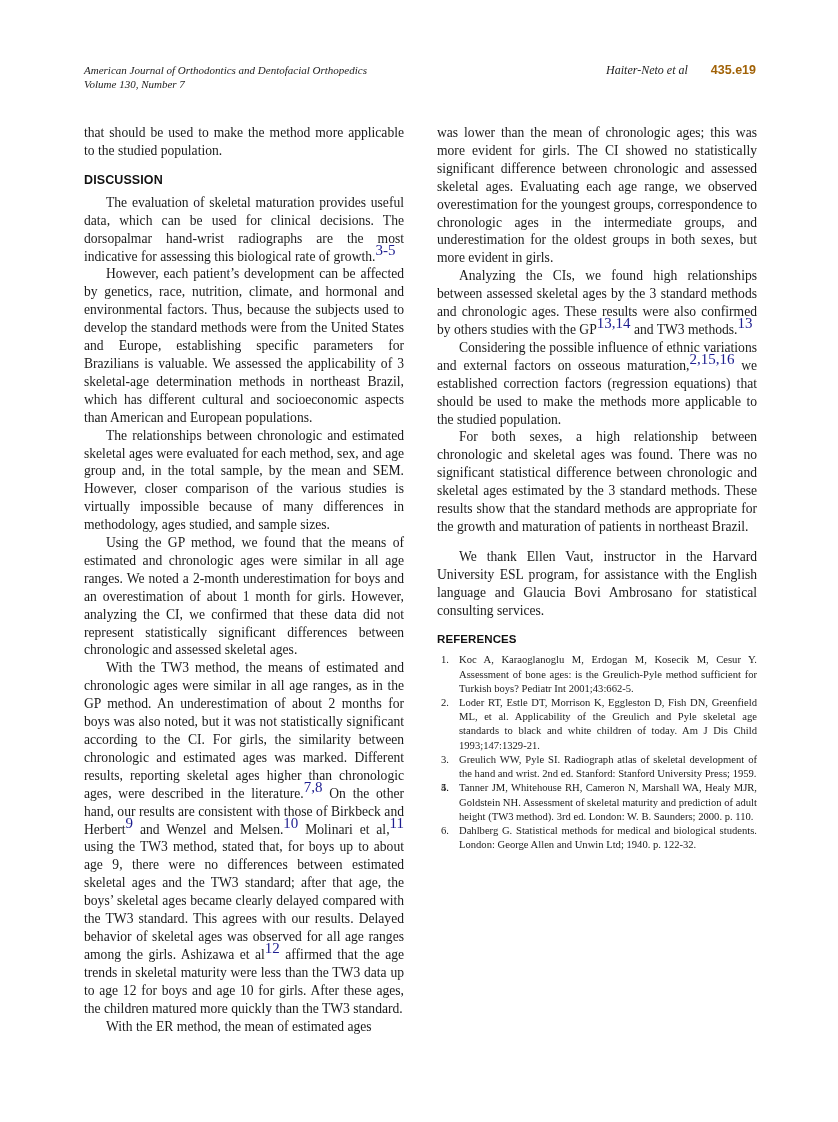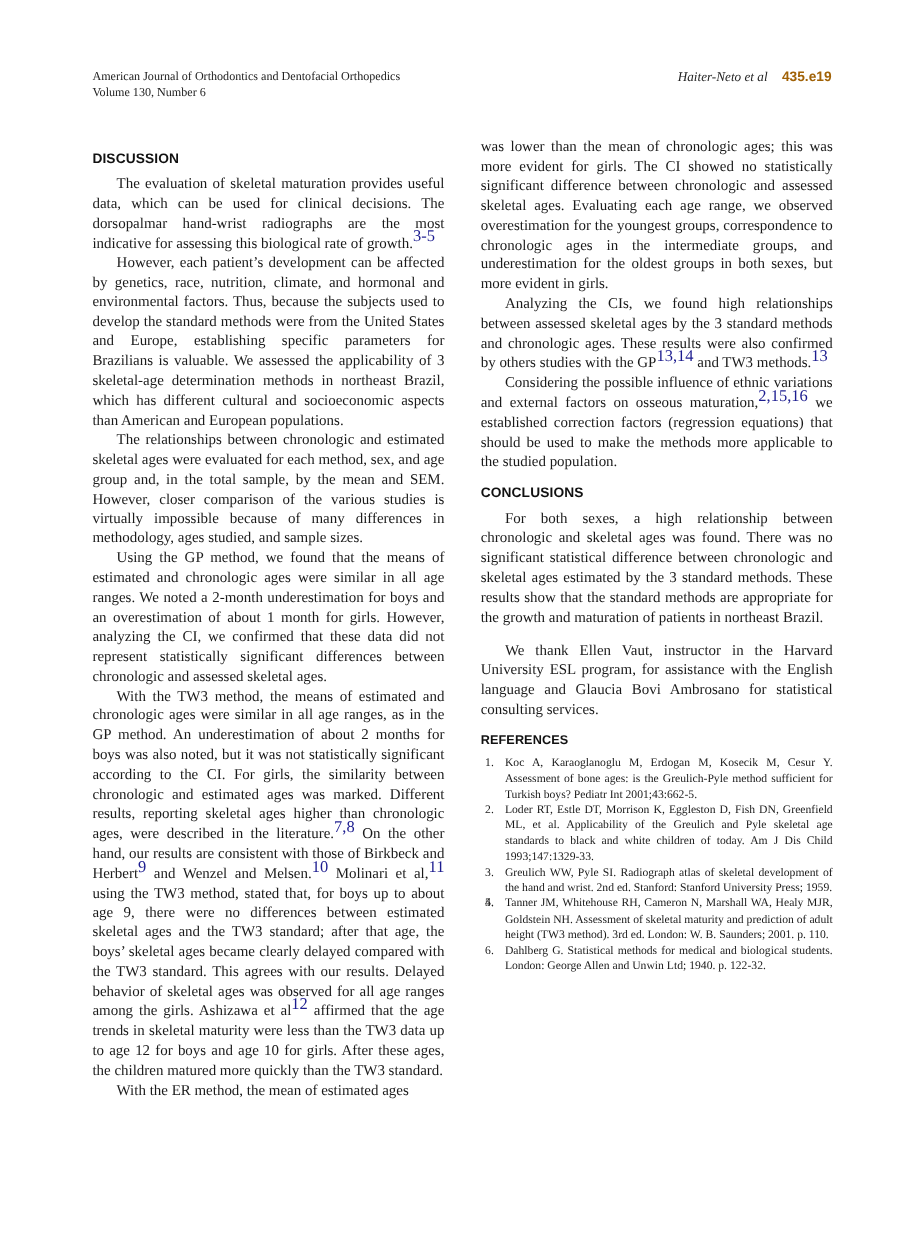--- a/index.html
+++ b/index.html
@@ -1,67 +1,67 @@
 <!DOCTYPE html>
 <html><head>
 <meta charset="utf-8">
 <style>
   html, body { margin:0; padding:0; background:#ffffff; }
   body { width:838px; height:1122px; position:relative; overflow:hidden; color:#1a1a1a; }
   .header { position:absolute; left:84px; top:63px; width:672px; font-family:"Liberation Serif", serif; }
-  .header .left { font-size:11px; line-height:14px; color:#222; }
+  .header .left { font-style:italic; font-size:11px; line-height:14px; color:#222; }
   .header .right { position:absolute; right:0; top:0; font-size:12px; line-height:14px; }
-  .header .right .author { font-family:"Liberation Serif", serif; font-style:italic; color:#222; margin-right:10px; }
+  .header .right .author { font-family:"Liberation Serif", serif; font-style:italic; color:#222; margin-right:20px; }
   .header .right .page { font-family:"Liberation Sans", sans-serif; font-weight:bold; font-size:12.5px; color:#a16207; }
   .col { position:absolute; top:124px; width:320px; font-family:"Liberation Serif", serif; font-size:13.6px; line-height:17.9px; text-align:justify; color:#1a1a1a; }
   .col.left { left:84px; }
   .col.right { left:437px; }
   .col p { margin:0; text-indent:22px; }
   .col p.noindent { text-indent:0; }
   .col h2 { font-family:"Liberation Sans", sans-serif; font-size:12.5px; font-weight:bold; margin:12px 0 6px 0; line-height:16px; color:#111; letter-spacing:0.1px; }
   .col p.ack { margin-top:12px; }
   sup { font-size:15px; line-height:0; color:#1c1c8f; vertical-align:super; }
   .refs { list-style:none; margin:0; padding:0; font-size:10.6px; line-height:14.2px; text-align:justify; }
   .refs li { position:relative; padding-left:22px; }
   .refs li .num { position:absolute; left:4px; top:0; }
   h2.refs-head { font-size:11.5px; }
 </style>
 </head>
 <body>
 
 <div class="header">
   <div class="left">
     <div>American Journal of Orthodontics and Dentofacial Orthopedics</div>
-    <div>Volume 130, Number 6</div>
+    <div>Volume 130, Number 7</div>
   </div>
   <div class="right">
     <span class="author">Haiter-Neto et al</span>
     <span class="page">435.e19</span>
   </div>
 </div>
 
 <div class="col left">
+  <p class="noindent">that should be used to make the method more applicable to the studied population.</p>
   <h2>DISCUSSION</h2>
   <p><span>The evaluation of skeletal maturation provides useful data, which can be used for clinical decisions. The dorsopalmar hand-wrist radiographs are the most indicative for assessing this biological rate of growth.</span><sup>3-5</sup></p>
   <p>However, each patient’s development can be affected by genetics, race, nutrition, climate, and hormonal and environmental factors. Thus, because the subjects used to develop the standard methods were from the United States and Europe, establishing specific parameters for Brazilians is valuable. We assessed the applicability of 3 skeletal-age determination methods in northeast Brazil, which has different cultural and socioeconomic aspects than American and European populations.</p>
   <p>The relationships between chronologic and estimated skeletal ages were evaluated for each method, sex, and age group and, in the total sample, by the mean and SEM. However, closer comparison of the various studies is virtually impossible because of many differences in methodology, ages studied, and sample sizes.</p>
   <p>Using the GP method, we found that the means of estimated and chronologic ages were similar in all age ranges. We noted a 2-month underestimation for boys and an overestimation of about 1 month for girls. However, analyzing the CI, we confirmed that these data did not represent statistically significant differences between chronologic and assessed skeletal ages.</p>
   <p><span>With the TW3 method, the means of estimated and chronologic ages were similar in all age ranges, as in the GP method. An underestimation of about 2 months for boys was also noted, but it was not statistically significant according to the CI. For girls, the similarity between chronologic and estimated ages was marked. Different results, reporting skeletal ages higher than chronologic ages, were described in the literature.</span><sup>7,8</sup><span> On the other hand, our results are consistent with those of Birkbeck and Herbert</span><sup>9</sup><span> and Wenzel and Melsen.</span><sup>10</sup><span> Molinari et al,</span><sup>11</sup><span> using the TW3 method, stated that, for boys up to about age 9, there were no differences between estimated skeletal ages and the TW3 standard; after that age, the boys’ skeletal ages became clearly delayed compared with the TW3 standard. This agrees with our results. Delayed behavior of skeletal ages was observed for all age ranges among the girls. Ashizawa et al</span><sup>12</sup><span> affirmed that the age trends in skeletal maturity were less than the TW3 data up to age 12 for boys and age 10 for girls. After these ages, the children matured more quickly than the TW3 standard.</span></p>
   <p>With the ER method, the mean of estimated ages</p>
 </div>
 
 <div class="col right">
   <p class="noindent">was lower than the mean of chronologic ages; this was more evident for girls. The CI showed no statistically significant difference between chronologic and assessed skeletal ages. Evaluating each age range, we observed overestimation for the youngest groups, correspondence to chronologic ages in the intermediate groups, and underestimation for the oldest groups in both sexes, but more evident in girls.</p>
   <p><span>Analyzing the CIs, we found high relationships between assessed skeletal ages by the 3 standard methods and chronologic ages. These results were also confirmed by others studies with the GP</span><sup>13,14</sup><span> and TW3 methods.</span><sup>13</sup></p>
   <p><span>Considering the possible influence of ethnic variations and external factors on osseous maturation,</span><sup>2,15,16</sup><span> we established correction factors (regression equations) that should be used to make the methods more applicable to the studied population.</span></p>
-  <h2>CONCLUSIONS</h2>
   <p>For both sexes, a high relationship between chronologic and skeletal ages was found. There was no significant statistical difference between chronologic and skeletal ages estimated by the 3 standard methods. These results show that the standard methods are appropriate for the growth and maturation of patients in northeast Brazil.</p>
   <p class="ack">We thank Ellen Vaut, instructor in the Harvard University ESL program, for assistance with the English language and Glaucia Bovi Ambrosano for statistical consulting services.</p>
   <h2 class="refs-head">REFERENCES</h2>
   <ol class="refs">
     <li><span class="num">1.</span><span>Koc A, Karaoglanoglu M, Erdogan M, Kosecik M, Cesur Y. Assessment of bone ages: is the Greulich-Pyle method sufficient for Turkish boys? Pediatr Int 2001;43:662-5.</span></li>
-    <li><span class="num">2.</span><span>Loder RT, Estle DT, Morrison K, Eggleston D, Fish DN, Greenfield ML, et al. Applicability of the Greulich and Pyle skeletal age standards to black and white children of today. Am J Dis Child 1993;147:1329-33.</span></li>
+    <li><span class="num">2.</span><span>Loder RT, Estle DT, Morrison K, Eggleston D, Fish DN, Greenfield ML, et al. Applicability of the Greulich and Pyle skeletal age standards to black and white children of today. Am J Dis Child 1993;147:1329-21.</span></li>
     <li><span class="num">3.</span><span>Greulich WW, Pyle SI. Radiograph atlas of skeletal development of the hand and wrist. 2nd ed. Stanford: Stanford University Press; 1959.</span></li>
     <li><span class="num">4.</span></li>
-    <li><span class="num">5.</span><span>Tanner JM, Whitehouse RH, Cameron N, Marshall WA, Healy MJR, Goldstein NH. Assessment of skeletal maturity and prediction of adult height (TW3 method). 3rd ed. London: W. B. Saunders; 2001. p. 110.</span></li>
+    <li><span class="num">5.</span><span>Tanner JM, Whitehouse RH, Cameron N, Marshall WA, Healy MJR, Goldstein NH. Assessment of skeletal maturity and prediction of adult height (TW3 method). 3rd ed. London: W. B. Saunders; 2000. p. 110.</span></li>
     <li><span class="num">6.</span><span>Dahlberg G. Statistical methods for medical and biological students. London: George Allen and Unwin Ltd; 1940. p. 122-32.</span></li>
   </ol>
 </div>
 
 </body></html>

